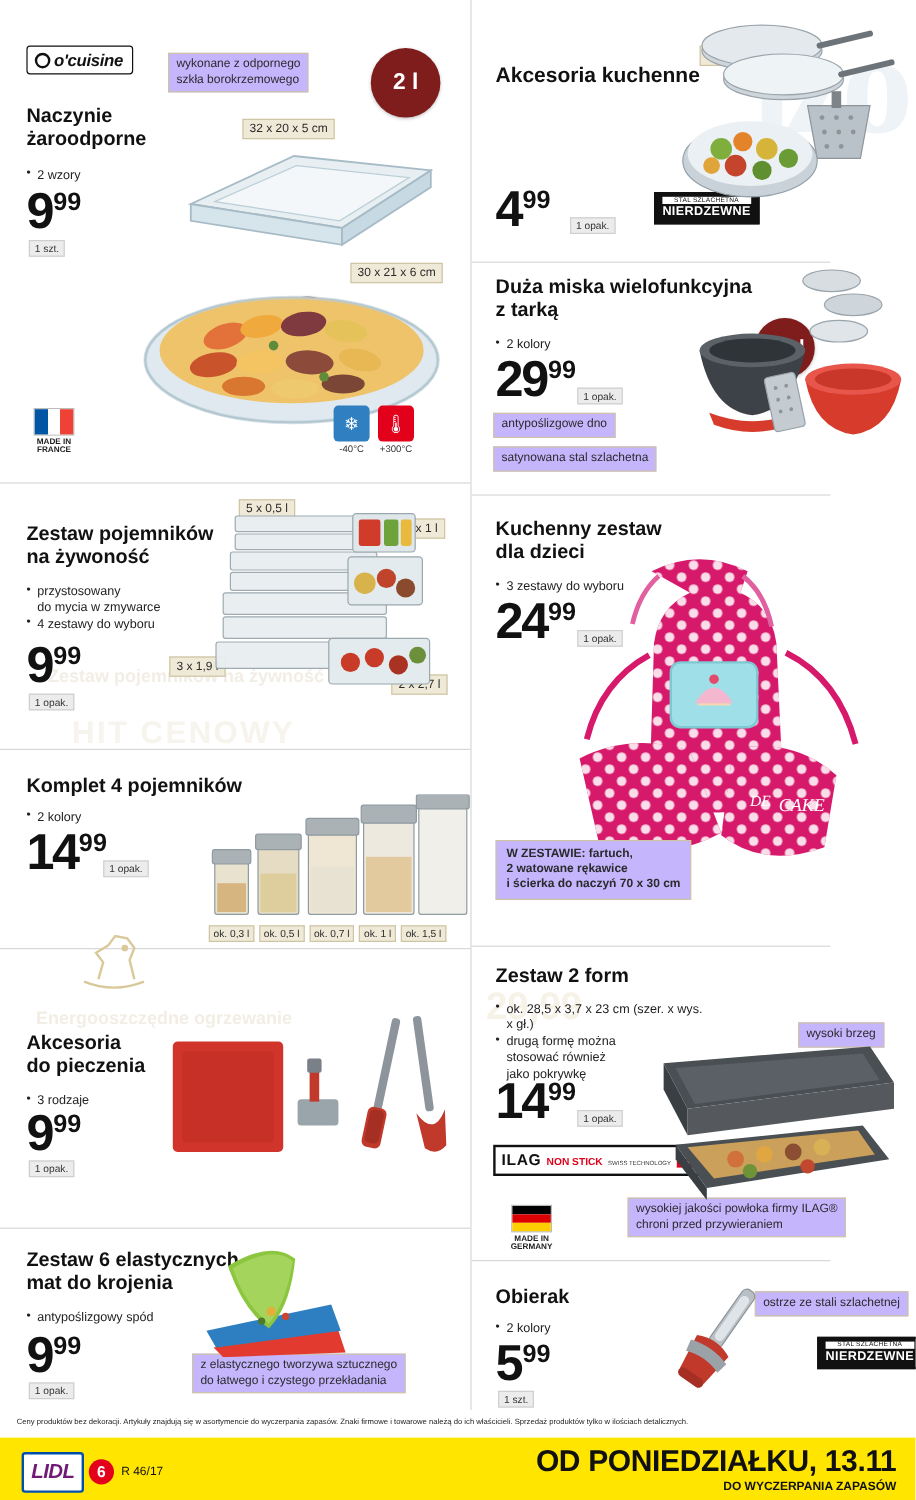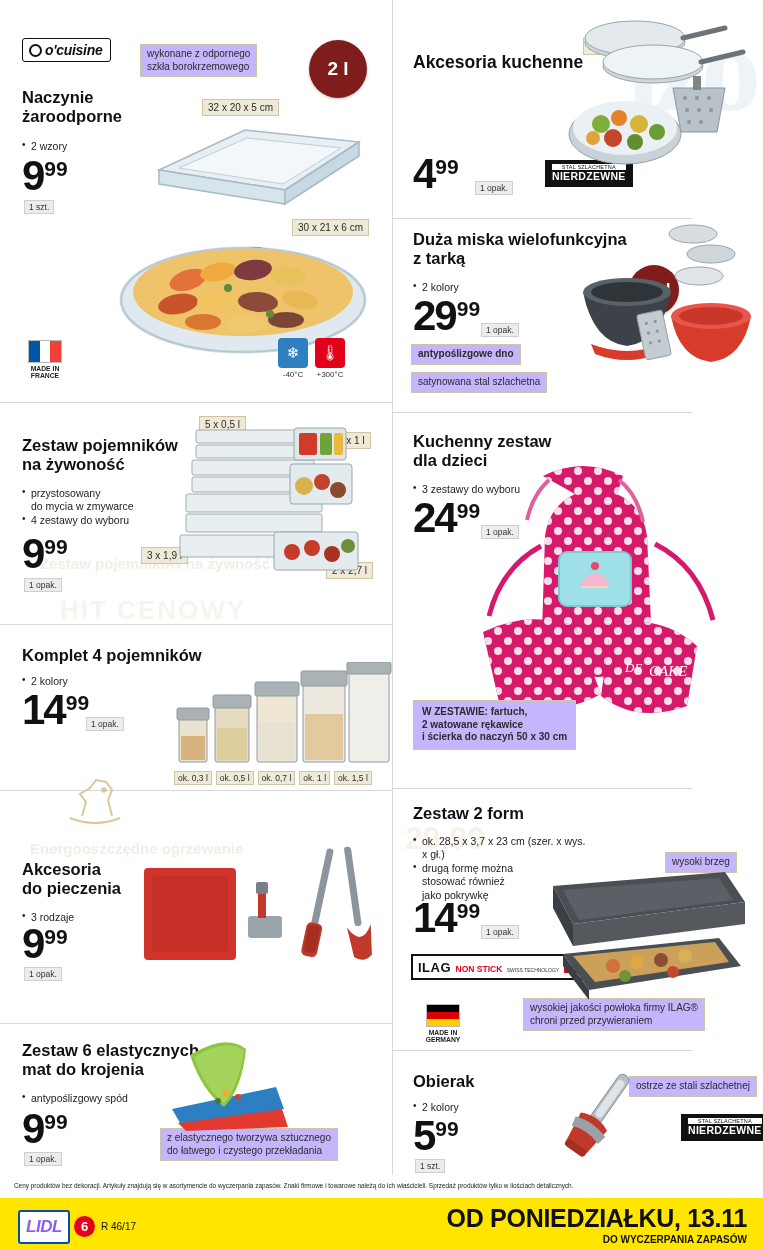--- a/index.html
+++ b/index.html
@@ -120,21 +120,21 @@
     font-size: 6.4px; color: #222; padding: 6px 14px 0 14px; line-height: 1.2;
   }
   .footer-yellow {
     position: absolute; left: 0; top: 1198px; width: 763px; height: 52px; background: #ffe500;
   }
   .lidl-logo {
     position: absolute; left: 18px; top: 1210px; width: 52px; height: 34px;
     background: #fff; border: 2px solid #0050aa; border-radius: 3px;
     display:flex; align-items:center; justify-content:center;
   }
-  .lidl-logo span { color: #8b5cf6; font-size: 17px; font-weight: bold; font-style: italic; letter-spacing: -.5px;}
+  .lidl-logo span { color: #701a75; font-size: 17px; font-weight: bold; font-style: italic; letter-spacing: -.5px;}
   .pagenum {
     position: absolute; left: 74px; top: 1216px; width: 21px; height: 21px; border-radius: 50%;
     background: #e2001a; color: #fff; font-size: 13px; font-weight: bold;
     display: flex; align-items: center; justify-content: center;
   }
   .pagecode { position: absolute; left: 101px; top: 1221px; font-size: 10px; color: #111; }
   .od-pon {
     position: absolute; right: 16px; top: 1204px; text-align: right;
   }
   .od-pon .main { font-size: 25px; font-weight: bold; color: #111; letter-spacing: -.3px; }
@@ -460,21 +460,21 @@
 z tarką</h2>
         <ul class="bullets" style="position:absolute;left:20px;top:56px;">
           <li>2 kolory</li>
         </ul>
         <div class="price" style="position:absolute;left:20px;top:78px;">
           <span class="int">29</span>
           <span class="dec">99</span>
         </div>
         <div class="price-unit" style="position:absolute;left:88px;top:100px;">1 opak.</div>
 
-        <div class="callout" style="position:absolute;left:18px;top:124px;font-weight:bold;">antypoślizgowe dno</div>
+        <div class="callout" style="position:absolute;left:18px;top:124px;">antypoślizgowe dno</div>
         <div class="callout" style="position:absolute;left:18px;top:152px;">satynowana stal szlachetna</div>
 
         <div class="redcircle" style="position:absolute;left:236px;top:45px;width:50px;height:50px;font-size:17px;">4,3 l</div>
 
         <svg width="200" height="170" style="position:absolute;left:170px;top:0px;">
           <g>
             <ellipse cx="130" cy="14" rx="24" ry="9" fill="#d7dde1" stroke="#9aa4ab"></ellipse>
             <ellipse cx="148" cy="34" rx="24" ry="9" fill="#cfd6db" stroke="#9aa4ab"></ellipse>
             <ellipse cx="136" cy="56" rx="24" ry="9" fill="#dfe5e9" stroke="#9aa4ab"></ellipse>
           </g>
@@ -543,21 +543,21 @@
           <g>
             <path d="M188 188 q50 -10 86 22 l-10 60 q-50 18 -86 -10 Z" fill="#d6196a"></path>
             <path d="M188 188 q50 -10 86 22 l-10 60 q-50 18 -86 -10 Z" fill="url(#dots)" opacity=".85"></path>
             <text x="202" y="236" font-family="Liberation Serif, serif" font-size="13" fill="#ffffff" font-style="italic">DE</text>
             <text x="226" y="240" font-family="Liberation Serif, serif" font-size="15" fill="#ffffff" font-style="italic">CAKE</text>
           </g>
         </svg>
 
         <div class="callout bold" style="position:absolute;left:20px;top:286px;white-space:pre-line;padding:5px 8px;">W ZESTAWIE: fartuch,
 2 watowane rękawice
-i ścierka do naczyń 50 x 30 cm</div>
+i ścierka do naczyń 70 x 30 cm</div>
       </div>
 
       <div class="prod" style="left:0;top:790px;width:371px;height:258px;">
         <h2 class="title" style="position:absolute;left:20px;top:14px;">Zestaw 2 form</h2>
         <ul class="bullets" style="position:absolute;left:20px;top:40px;width:180px;">
           <li>ok. 28,5 x 3,7 x 23 cm (szer. x wys. x gł.)</li>
           <li style="white-space:pre-line;">drugą formę można
 stosować również
 jako pokrywkę</li>
         </ul>

